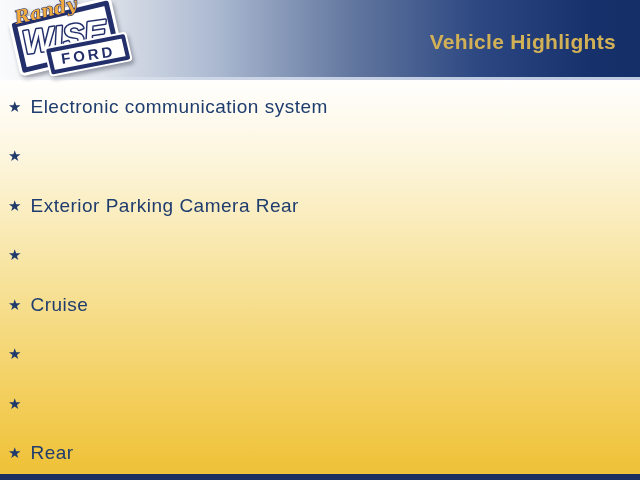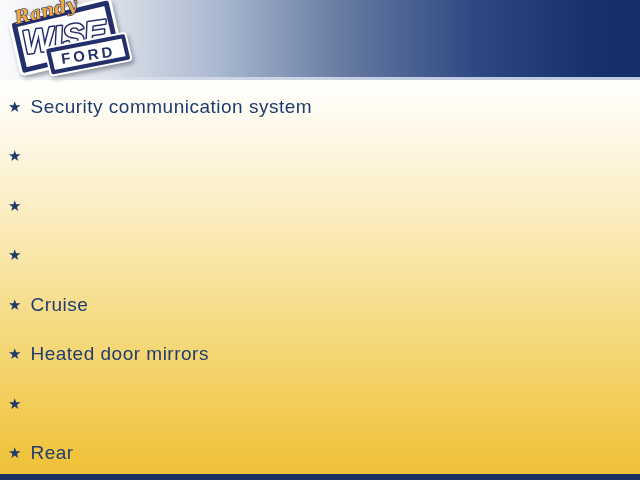--- a/index.html
+++ b/index.html
@@ -125,43 +125,44 @@
 
           <polygon points="42,48 118,44 120,66 44,70" fill="#ffffff" stroke="#ffffff" stroke-width="8" stroke-linejoin="round"></polygon>
           <polygon points="42,48 118,44 120,66 44,70" fill="#ffffff" stroke="#232f6b" stroke-width="4" stroke-linejoin="round"></polygon>
           <text x="81" y="63" text-anchor="middle" font-family="'Liberation Sans', sans-serif" font-size="15" font-weight="bold" letter-spacing="3" fill="#232f6b">FORD</text>
 
           <text x="14" y="17" transform="rotate(-5 14 17)" font-family="'DejaVu Serif', serif" font-size="18" font-weight="bold" font-style="italic" fill="#f0a93e" stroke="#232f6b" stroke-width="1.2" paint-order="stroke" stroke-linejoin="round">Randy</text>
         </g>
       </svg>
     </div>
 
+    <div class="header-title">Vehicle Highlights</div>
   </div>
 
   <ul class="feature-list">
     <li class="feature-item">
       <span class="feature-star">★</span>
-      <span class="feature-label">Security communication system</span>
+      <span class="feature-label">Electronic communication system</span>
     </li>
     <li class="feature-item">
       <span class="feature-star">★</span>
     </li>
     <li class="feature-item">
       <span class="feature-star">★</span>
+      <span class="feature-label">Exterior Parking Camera Rear</span>
     </li>
     <li class="feature-item">
       <span class="feature-star">★</span>
     </li>
     <li class="feature-item">
       <span class="feature-star">★</span>
       <span class="feature-label">Cruise</span>
     </li>
     <li class="feature-item">
       <span class="feature-star">★</span>
-      <span class="feature-label">Heated door mirrors</span>
     </li>
     <li class="feature-item">
       <span class="feature-star">★</span>
     </li>
     <li class="feature-item">
       <span class="feature-star">★</span>
       <span class="feature-label">Rear</span>
     </li>
   </ul>
 

